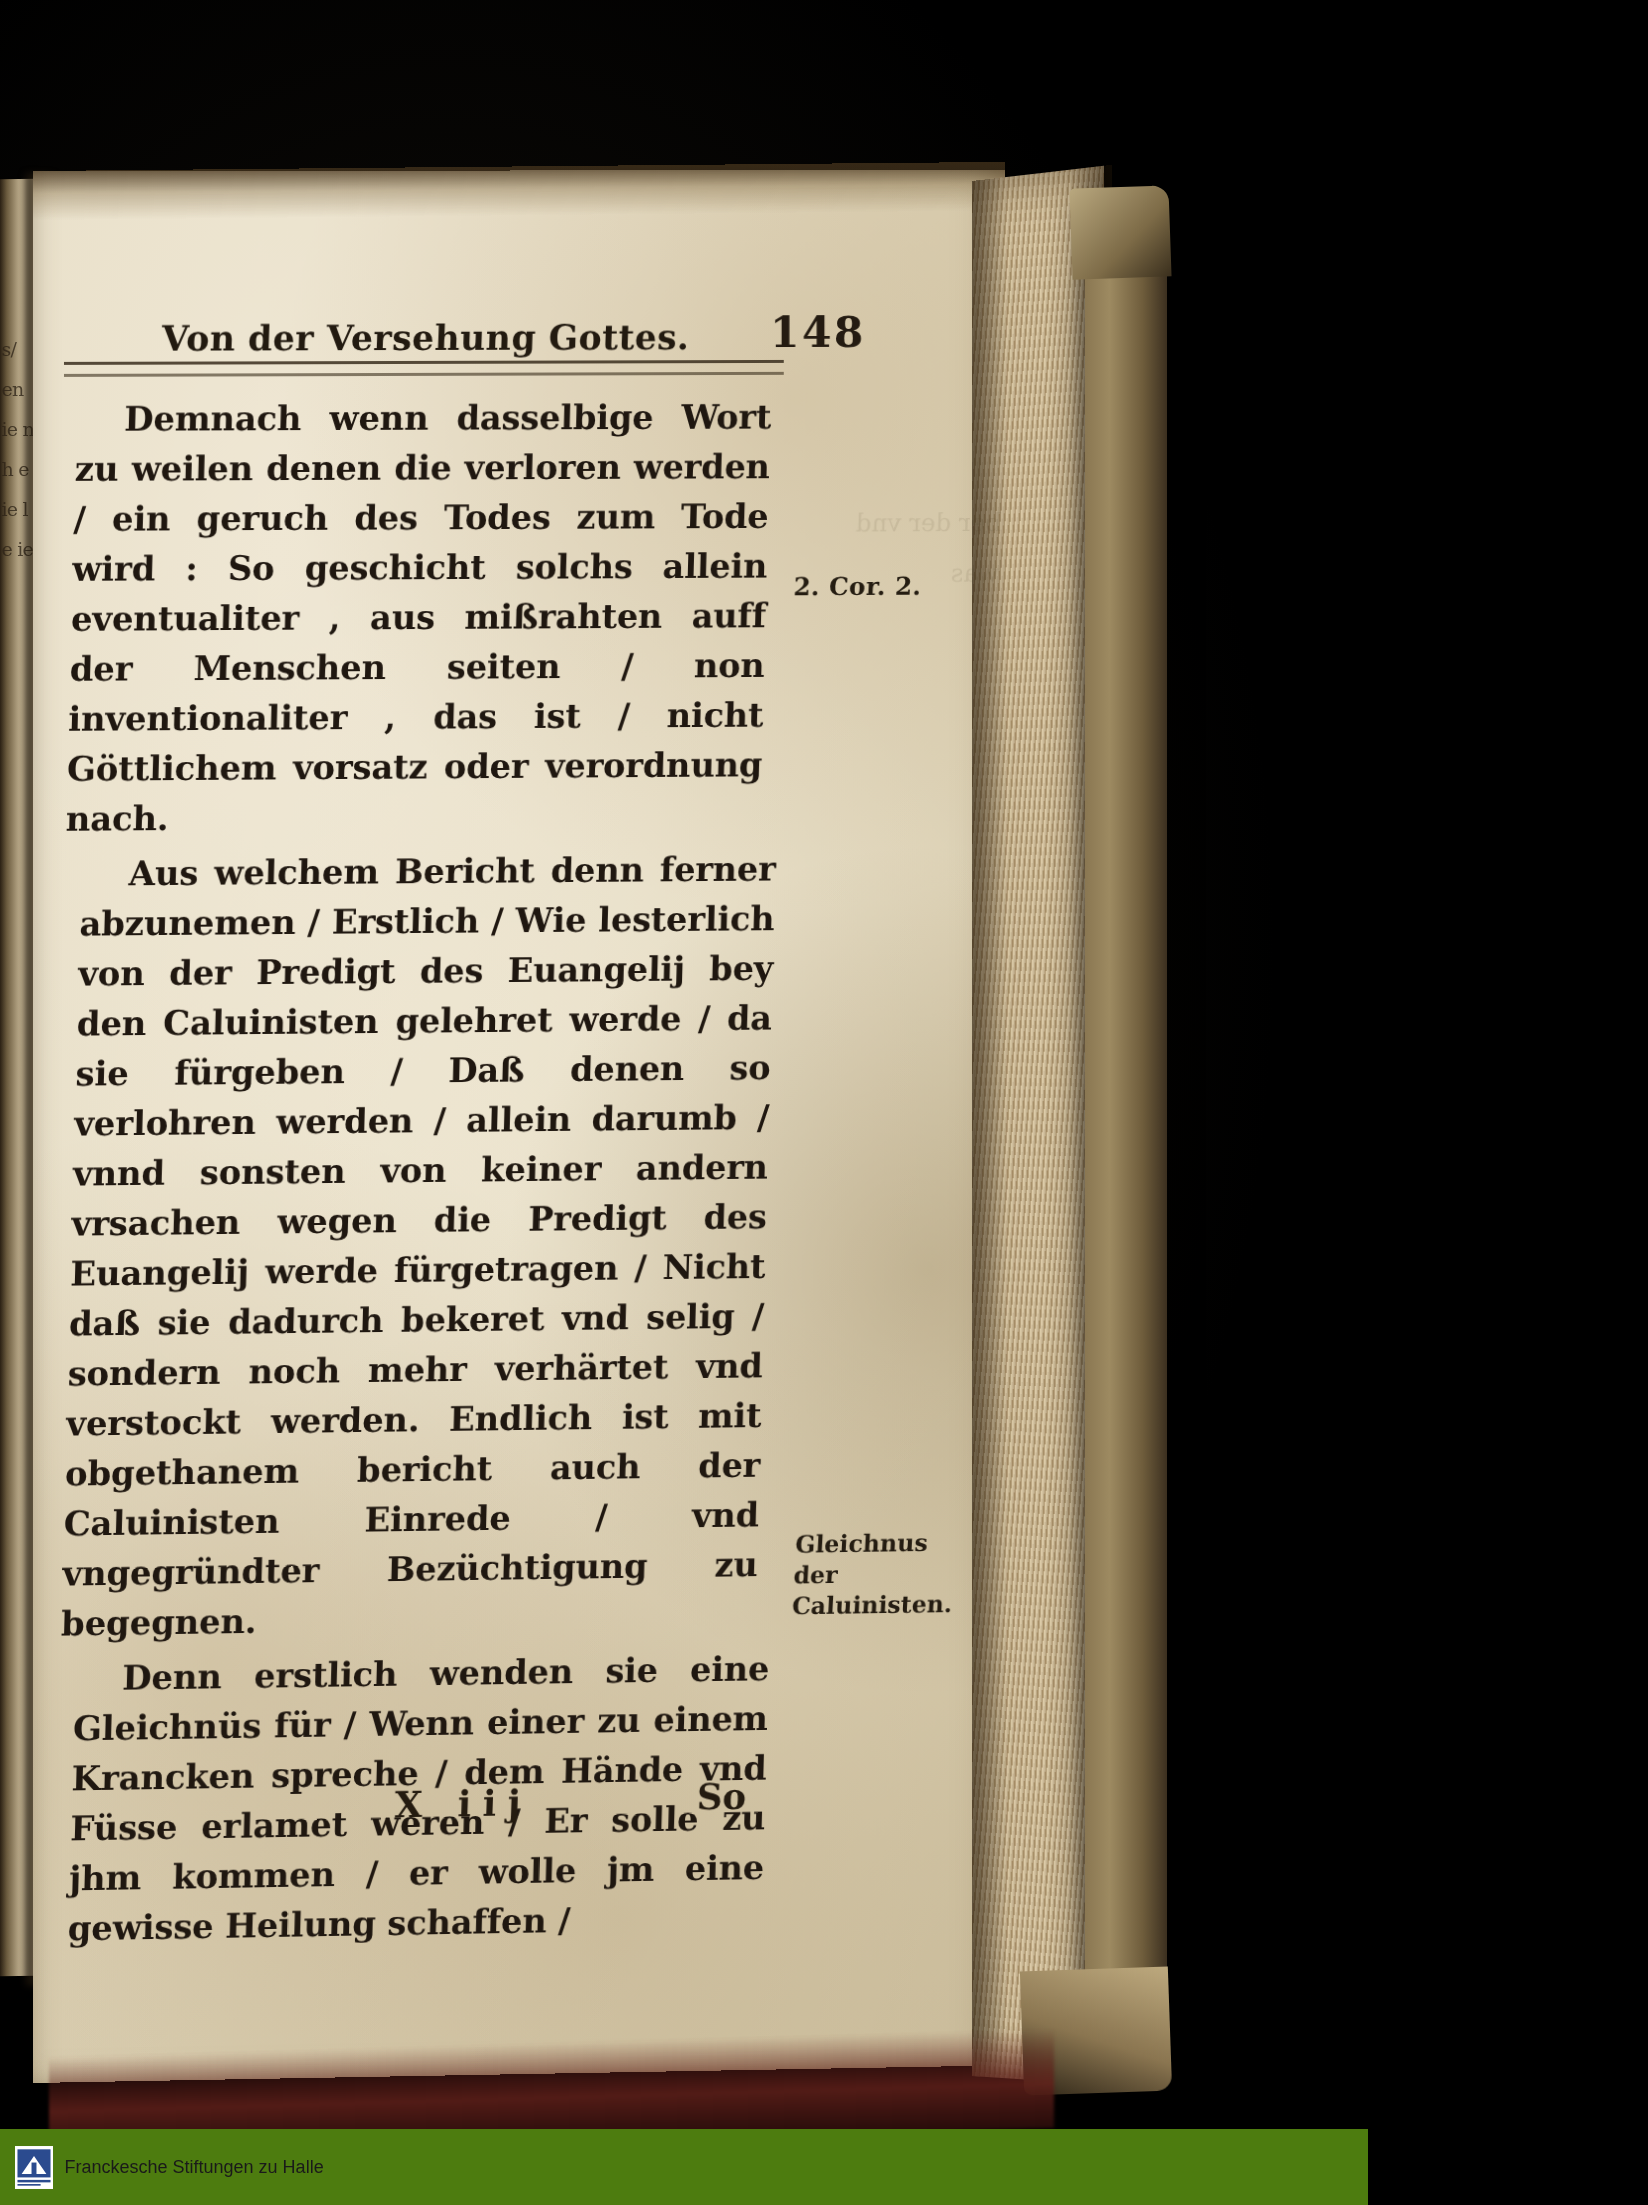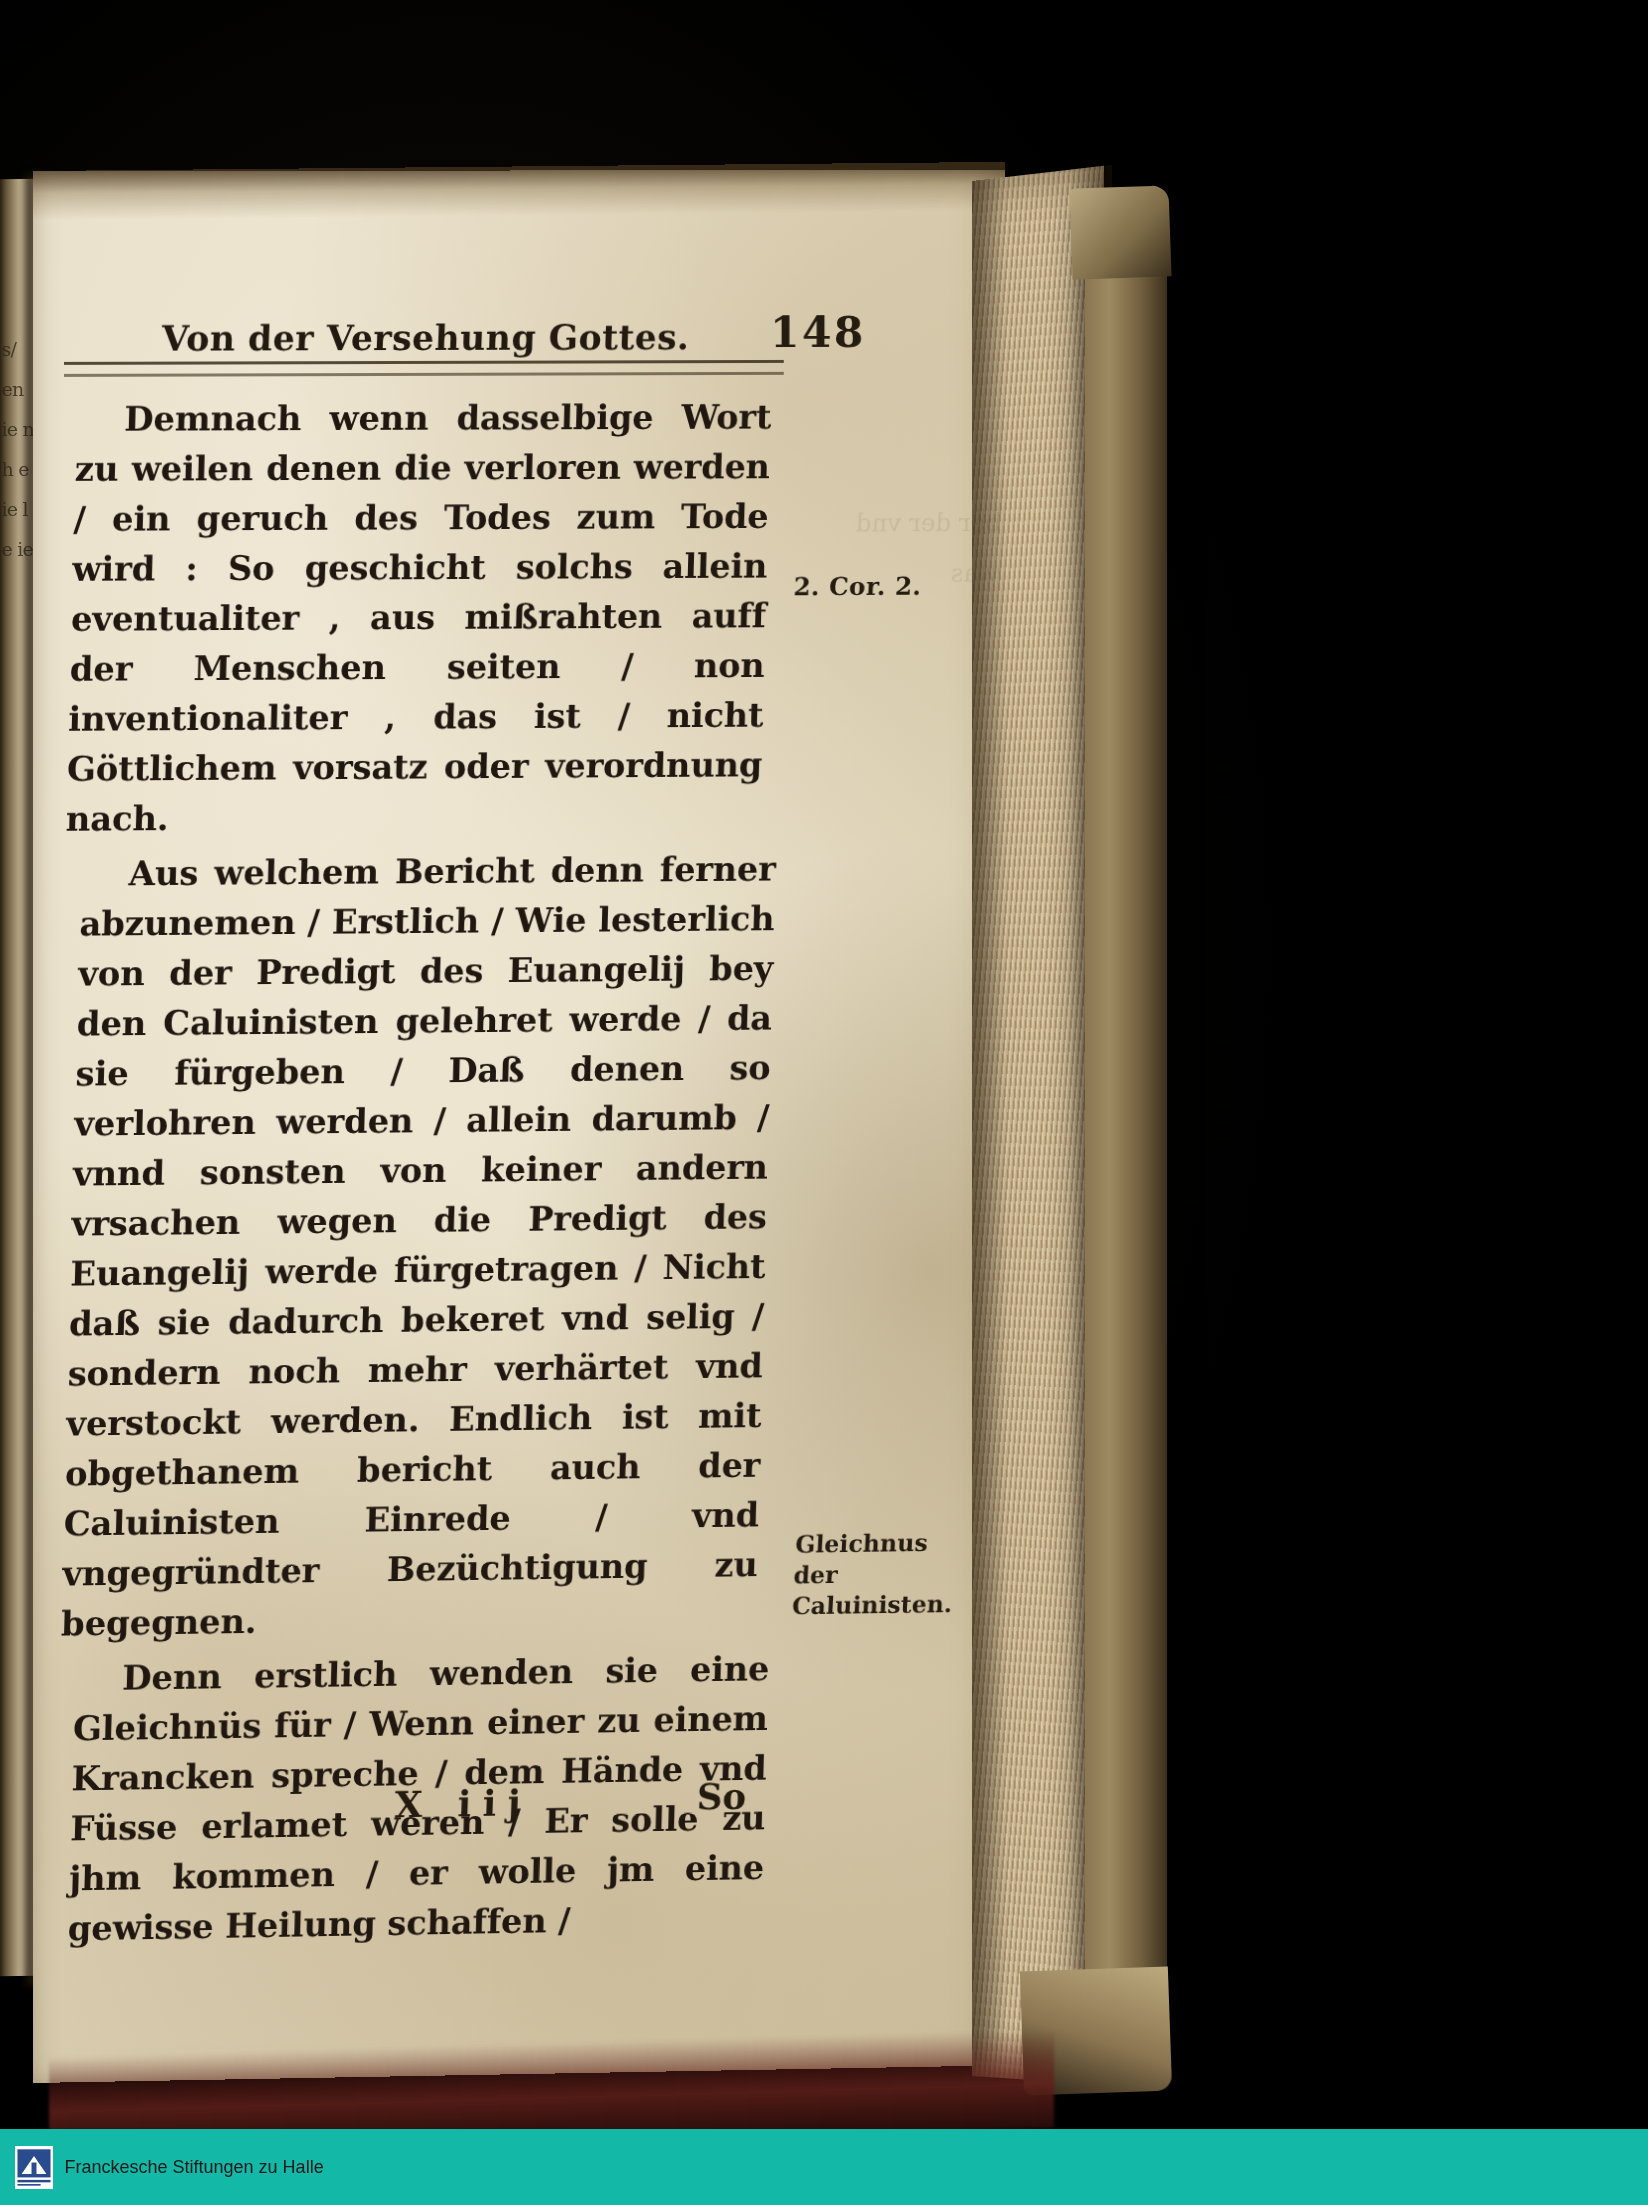--- a/index.html
+++ b/index.html
@@ -318,23 +318,23 @@
     transform: scaleX(-1) skewX(2deg);
     pointer-events: none;
     overflow: hidden;
   }
 
   
   .credit-bar {
     position: absolute;
     left: 0;
     bottom: 0;
-    width: 1648px;
+    width: 1368px;
     height: 76px;
-    background: #14b8a6;
+    background: #4d7c0f;
     display: flex;
     align-items: center;
     padding-left: 15px;
     box-sizing: border-box;
   }
   .credit-logo {
     width: 38px;
     height: 43px;
     margin-right: 11.5px;
     flex: 0 0 auto;

